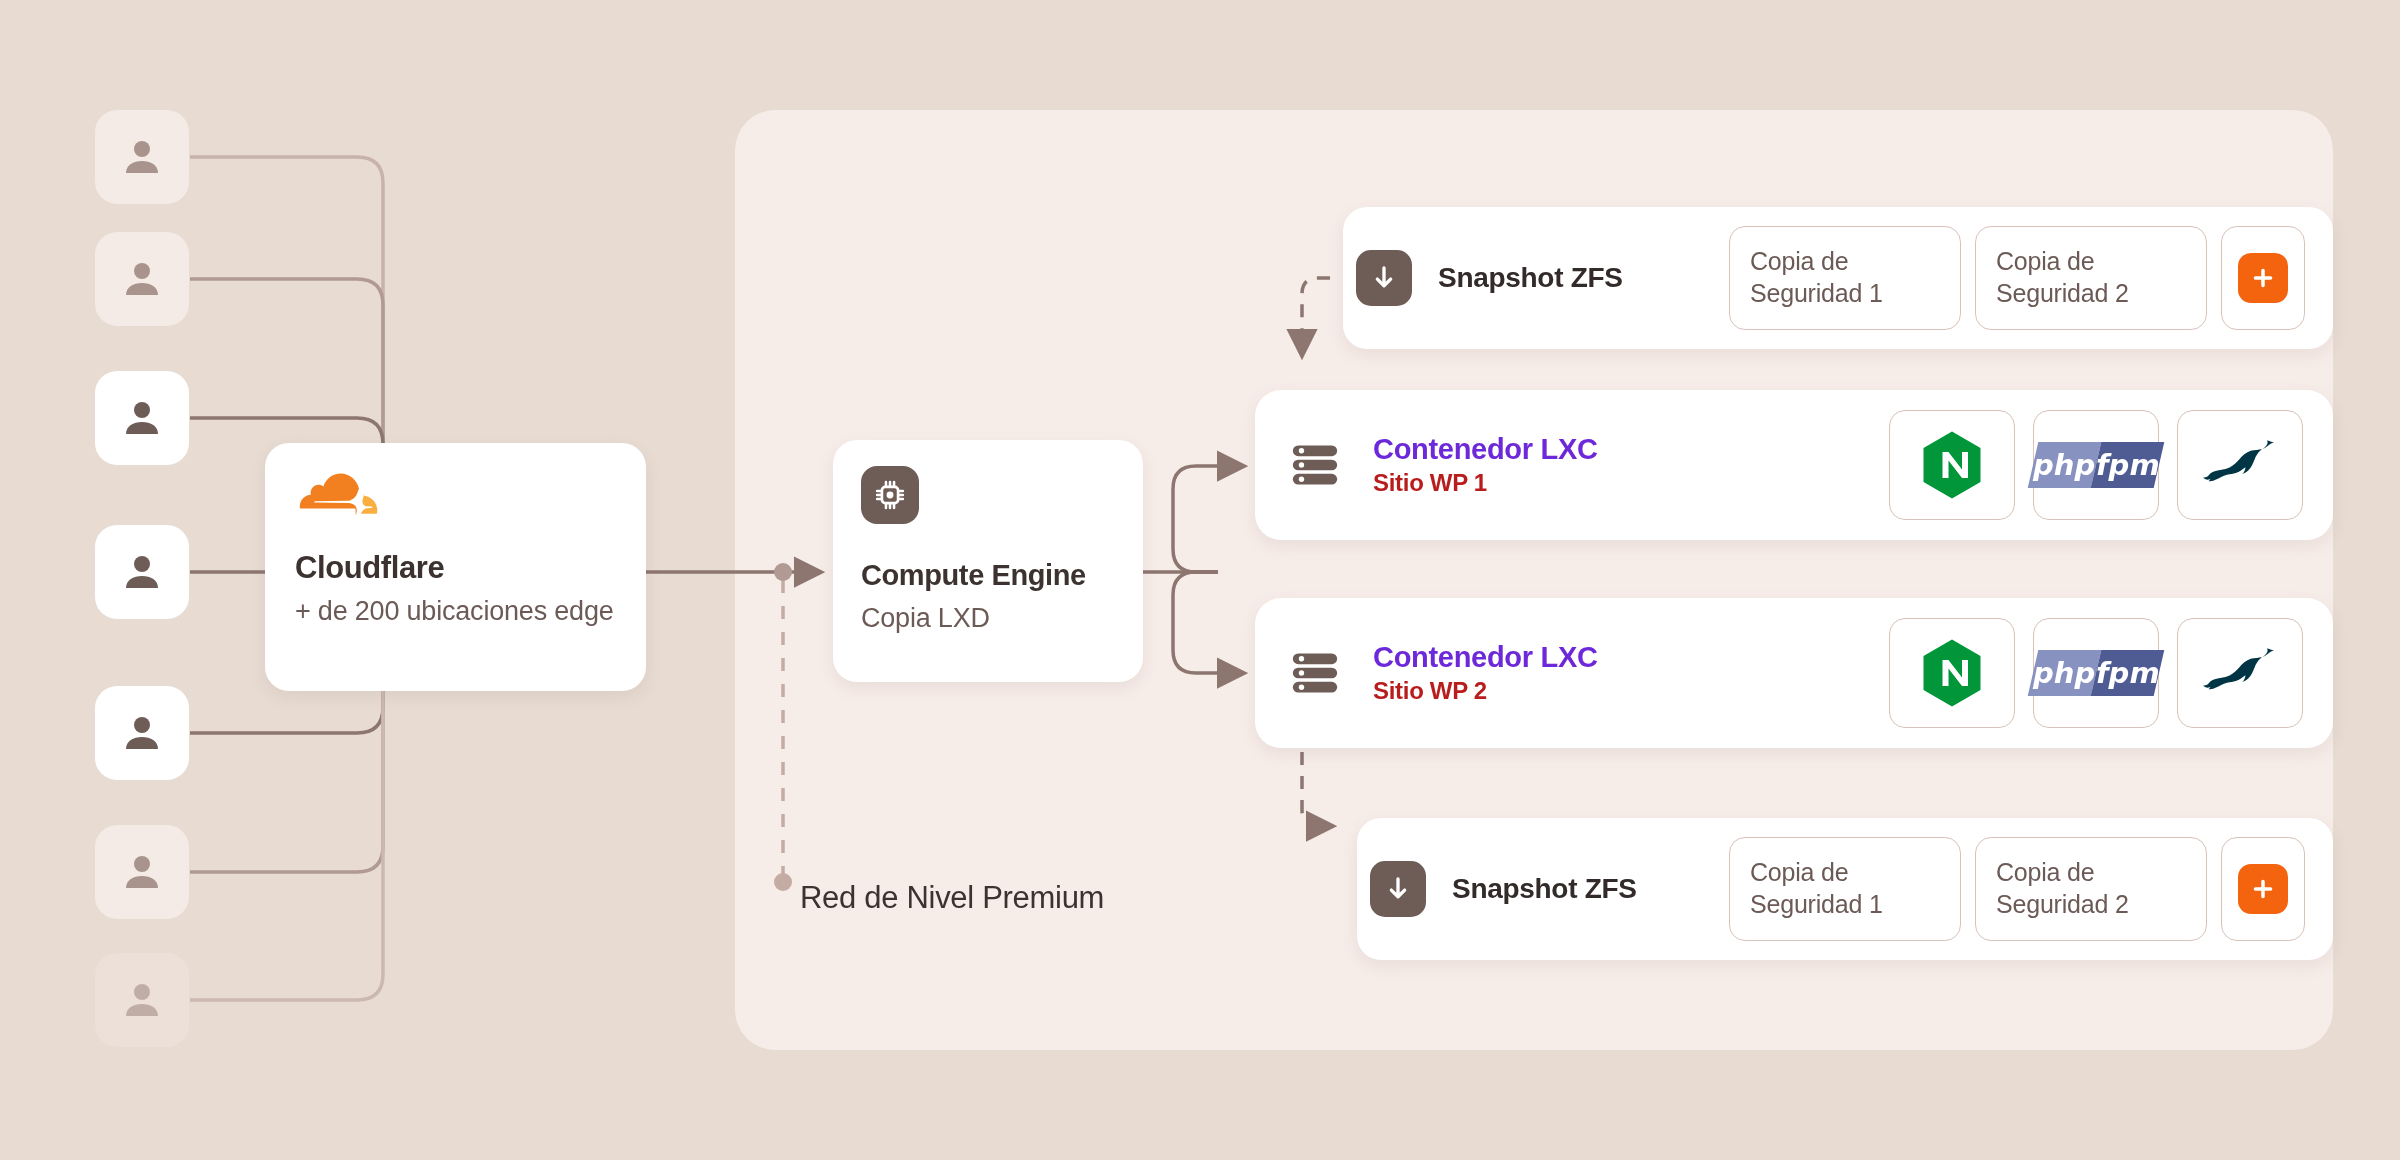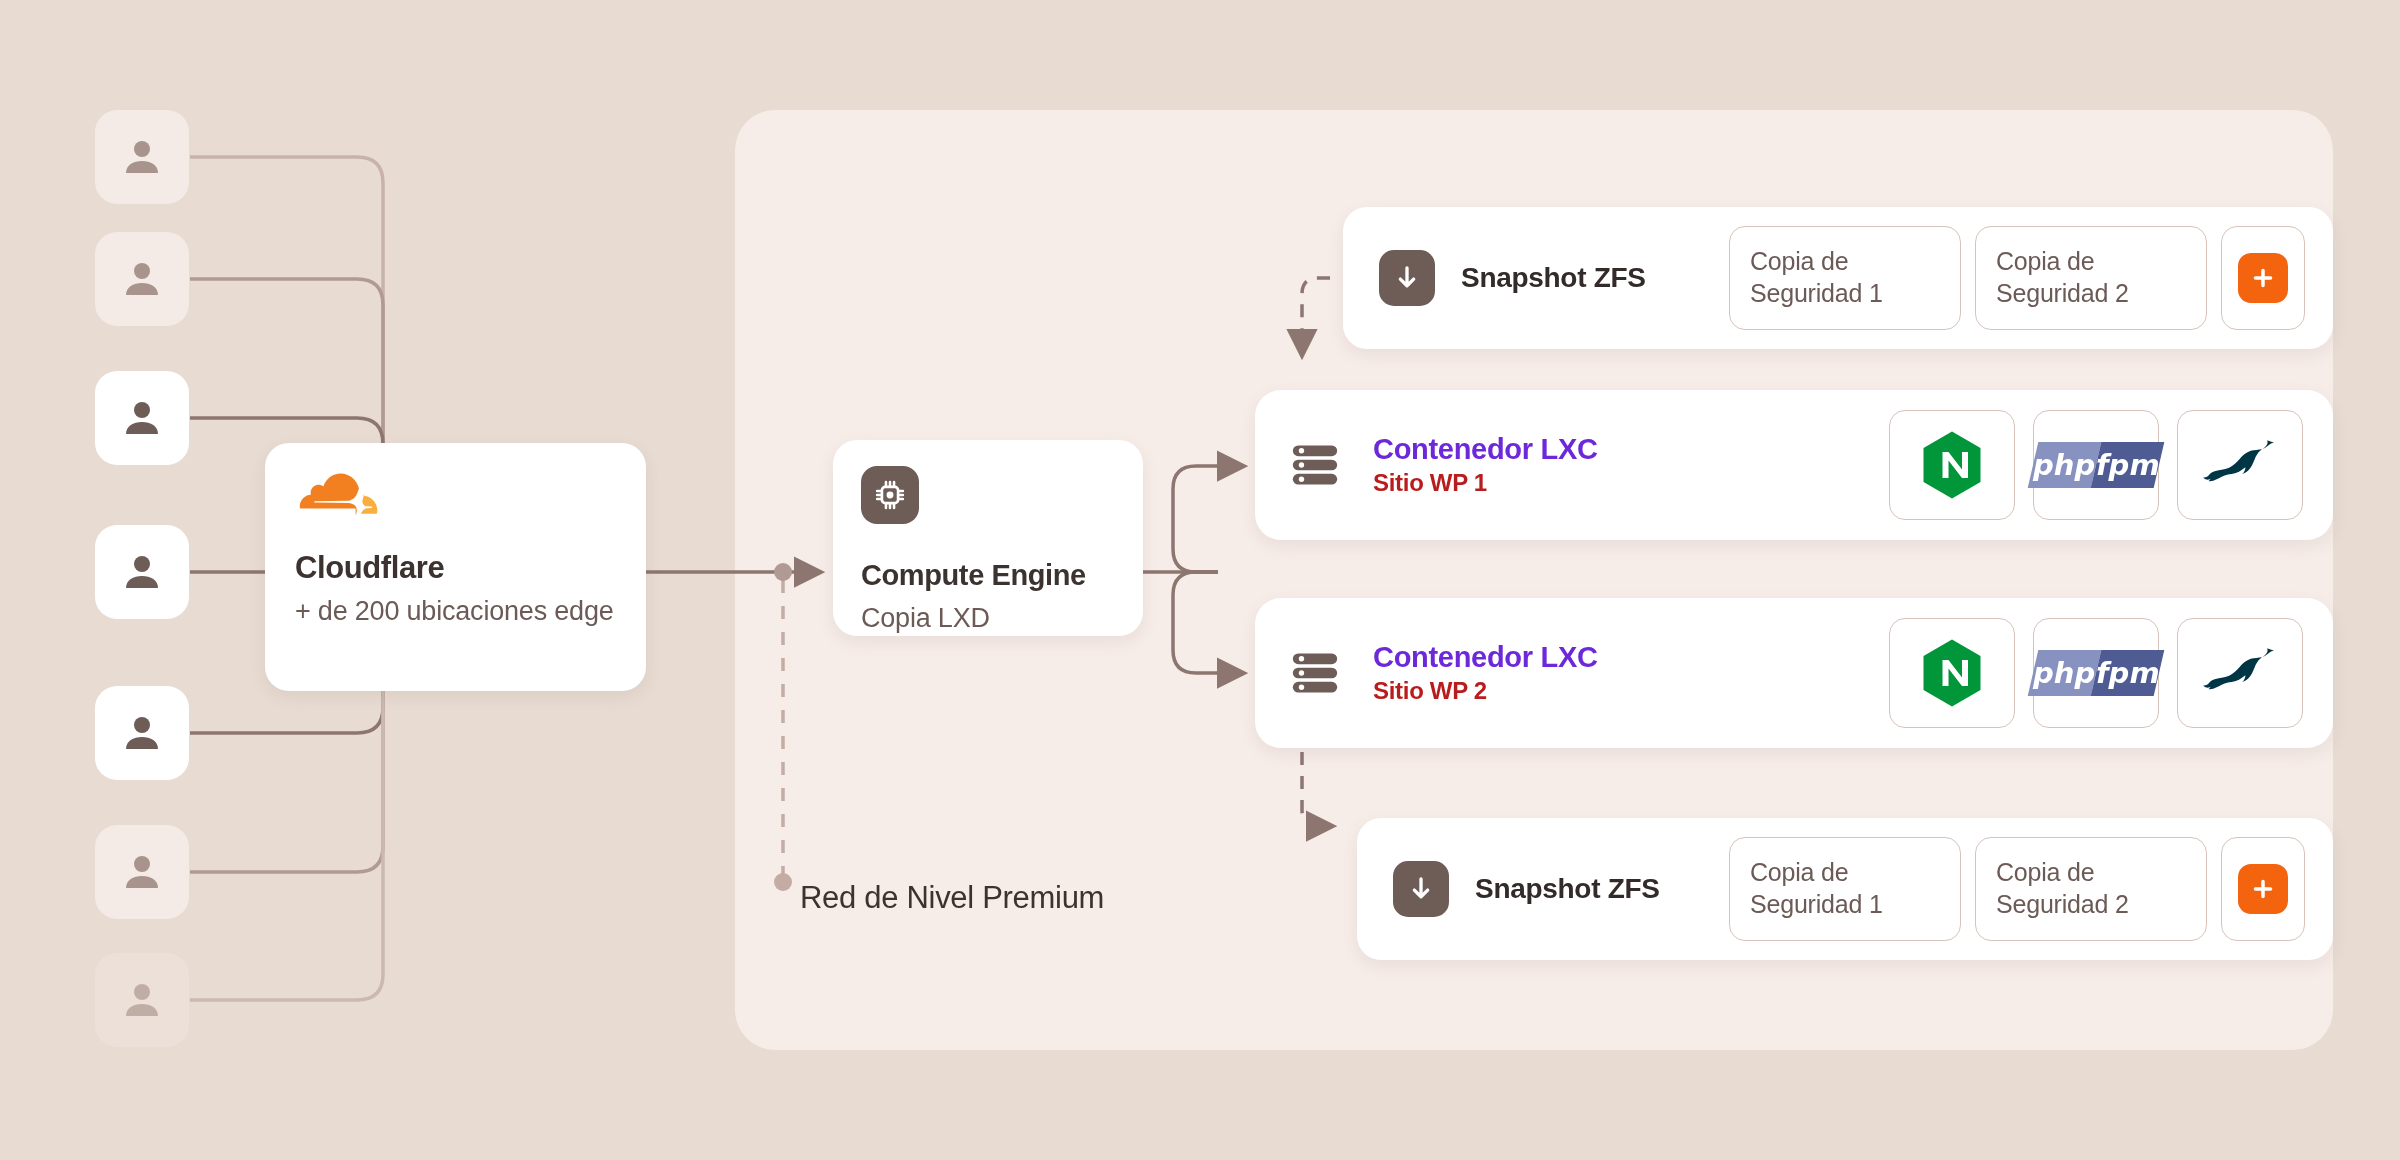--- a/index.html
+++ b/index.html
@@ -53,37 +53,37 @@
     letter-spacing: -0.4px; line-height: 1.1;
   }
   .card-sub {
     font-size: 27px; color: #6b5a55; line-height: 1.28;
     margin-top: 9px; letter-spacing: -0.2px;
   }
 
   
   #compute-card {
     left: 833px; top: 440px;
-    width: 310px; height: 196px;
+    width: 310px; height: 242px;
     padding: 26px 28px 0 28px;
     border-radius: 24px;
   }
   .dark-tile {
     width: 58px; height: 58px; border-radius: 16px;
     background: #6e5c56;
     display: flex; align-items: center; justify-content: center;
   }
   #compute-card .dark-tile { margin-bottom: 36px; }
   #compute-card .card-title { font-size: 29px; }
   #compute-card .card-sub { font-size: 27px; margin-top: 9px; }
 
   
   .snapshot-row {
     display: flex; align-items: center;
-    padding: 0 28px 0 36px;
+    padding: 0 28px 0 13px;
     border-radius: 24px;
   }
   #snapshot-top   { left: 1343px; top: 207px; width: 990px; height: 142px; }
   #snapshot-bottom{ left: 1357px; top: 818px; width: 976px; height: 142px; }
   .snap-icon { flex: 0 0 auto; width: 56px; height: 56px; border-radius: 15px;
                background:#6e5c56; display:flex; align-items:center; justify-content:center; }
   .snap-label {
     font-size: 28px; font-weight: 700; color: #332b29;
     margin-left: 26px; white-space: nowrap; letter-spacing: -0.3px;
   }

